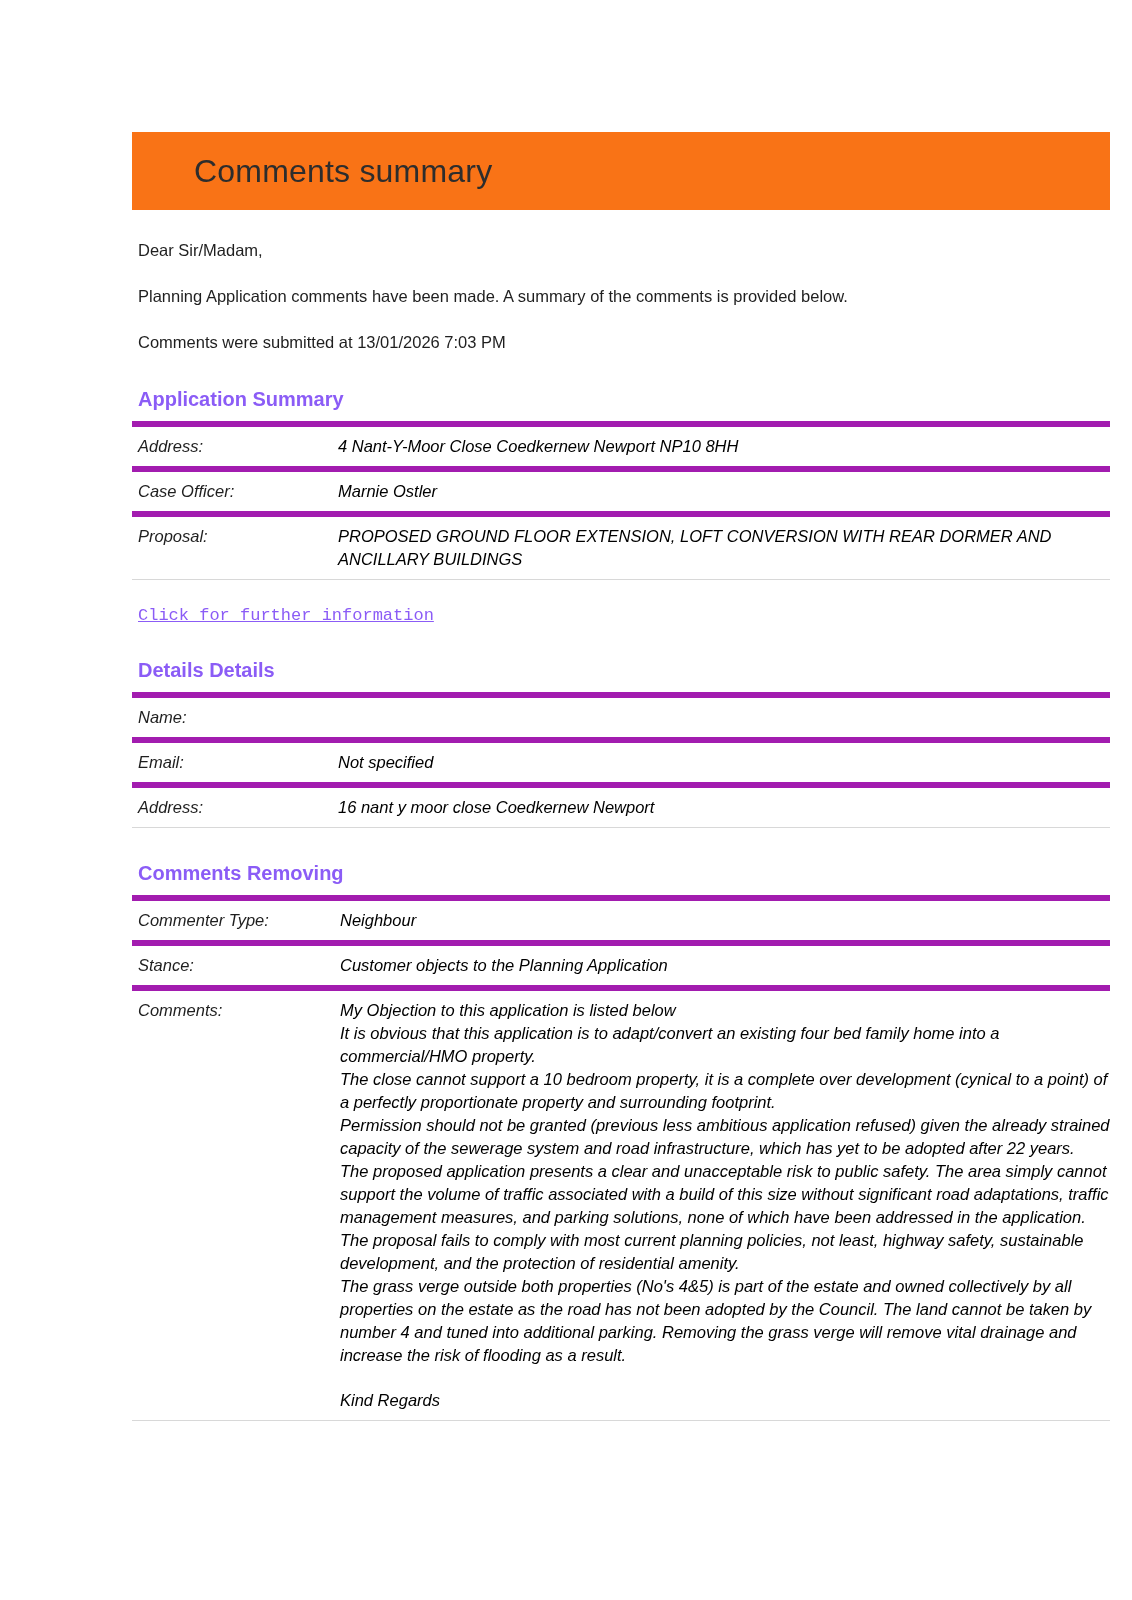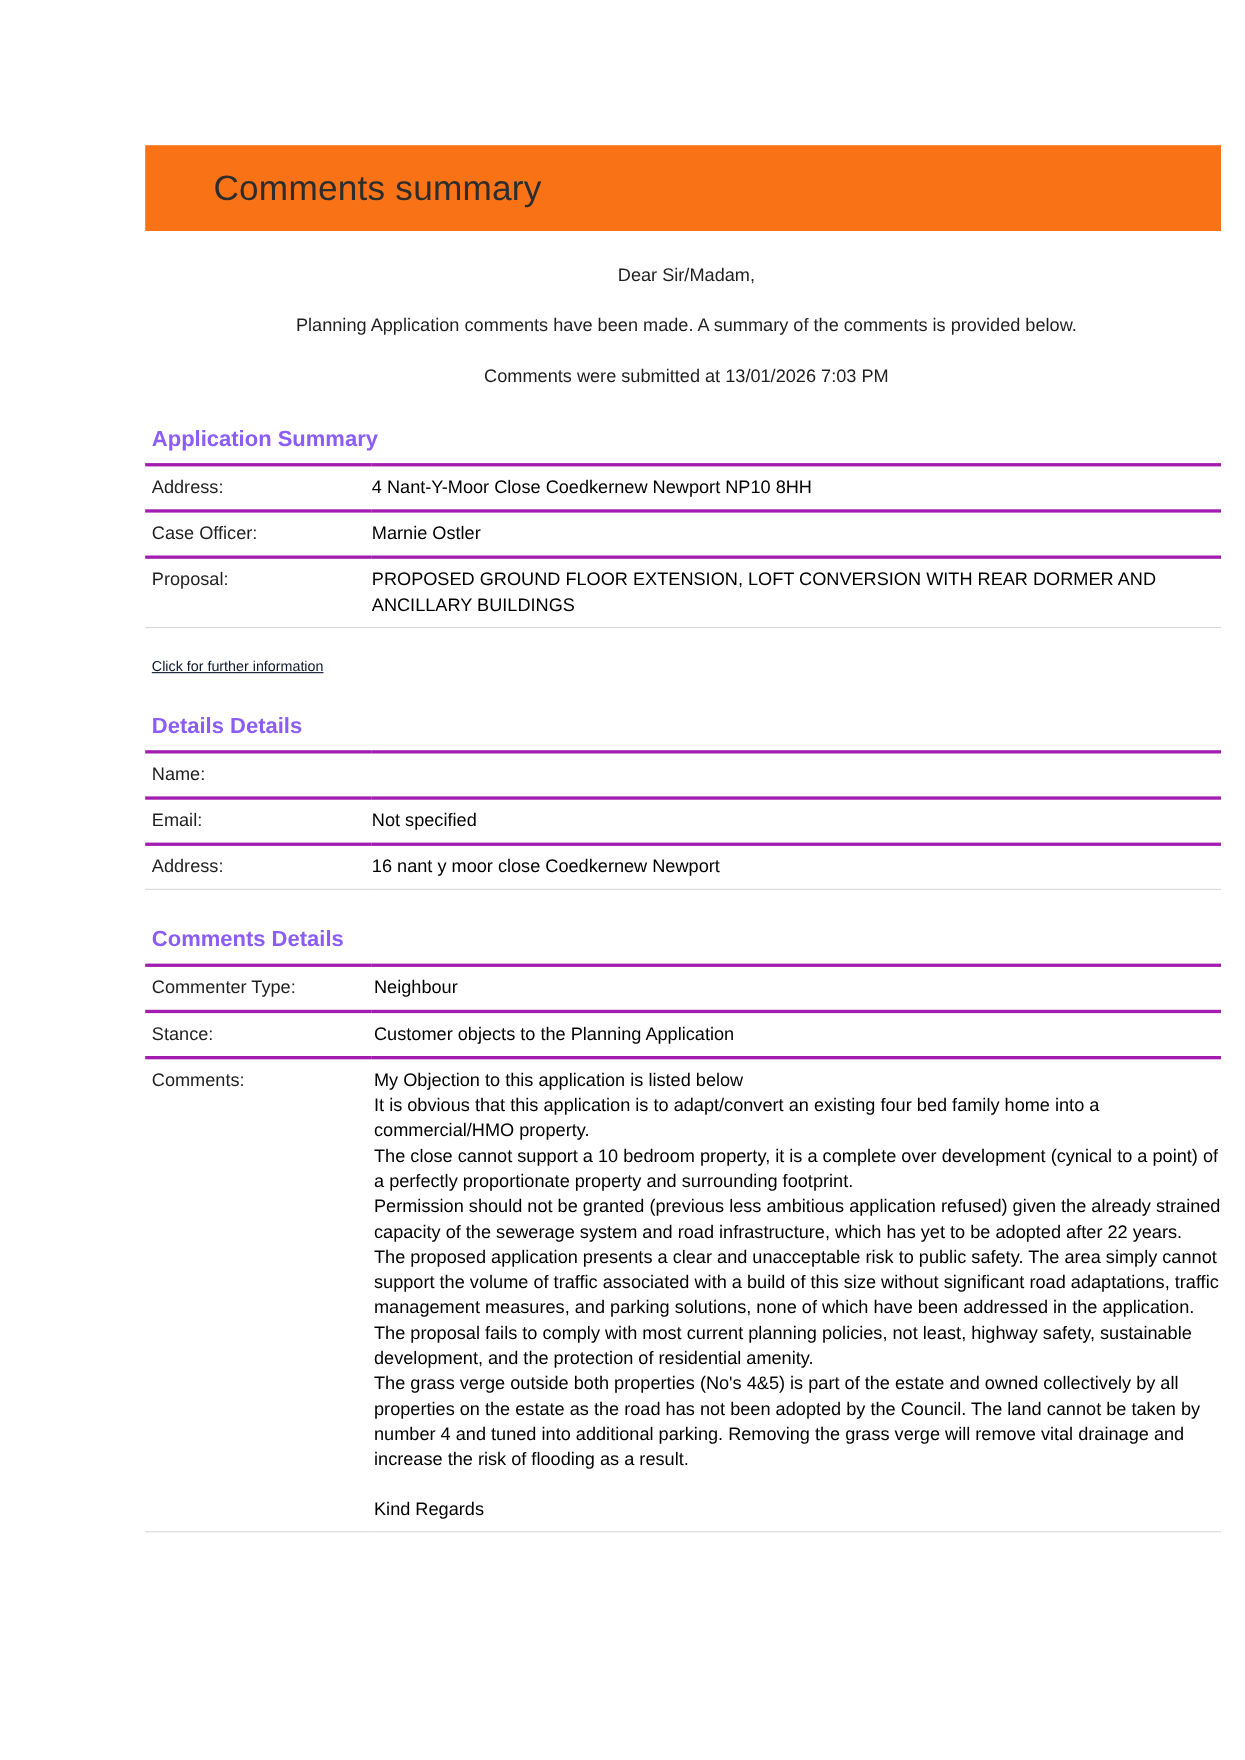--- a/index.html
+++ b/index.html
@@ -57,53 +57,55 @@
     font-weight: bold;
     color: #8b5cf6;
     margin: 34px 0 10px 6px;
   }
   table.detail {
     width: 100%;
     border-collapse: collapse;
     font-size: 16.5px;
   }
   table.detail td {
-    border-top: 3px solid #a21caf;
+    border-top: 6px solid #a21caf;
     border-bottom: 1px solid #d8d8d8;
     padding: 8px 0 8px 0;
     vertical-align: top;
     line-height: 23px;
+    font-style: italic;
   }
   table.detail tr td:first-child {
     width: 200px;
     padding-left: 6px;
     color: #1f1f1f;
   }
   table.detail tr td:nth-child(2) {
     color: #000000;
   }
   table.detail.app tr td:nth-child(2) { padding-left: 0; }
   .link-row {
     margin: 26px 0 0 6px;
   }
   a.further {
-    font-size: 13px;
-    color: #0f172a;
+    font-size: 17px;
+    color: #8b5cf6;
     text-decoration: underline;
+    font-family: Liberation Mono, monospace;
   }
   .comments-table td:first-child { width: 145px; }
   .comments-table td:nth-child(2) { padding-left: 2px; margin-left: 46px; }
   .comment-body {
     line-height: 23px;
     white-space: pre-line;
   }
   .kind {
     margin-top: 22px;
   }
-  .indent-left-pad { padding-left: 6px; text-align: center; }
+  .indent-left-pad { padding-left: 6px; }
 </style>
 </head>
 <body>
 
 <div class="page">
 
   <div class="header-band">
     <div class="header-accent"></div>
     <div class="header-title">Comments summary</div>
   </div>
@@ -152,21 +154,21 @@
           <td>Email:</td>
           <td>Not specified</td>
         </tr>
         <tr>
           <td>Address:</td>
           <td>16 nant y moor close Coedkernew Newport</td>
         </tr>
       </tbody>
     </table>
 
-    <h2 class="section">Comments Details</h2>
+    <h2 class="section">Comments Removing</h2>
 
     <table class="detail comments-table">
       <tbody>
         <tr>
           <td>Commenter Type:</td>
           <td>Neighbour</td>
         </tr>
         <tr>
           <td>Stance:</td>
           <td>Customer objects to the Planning Application</td>

